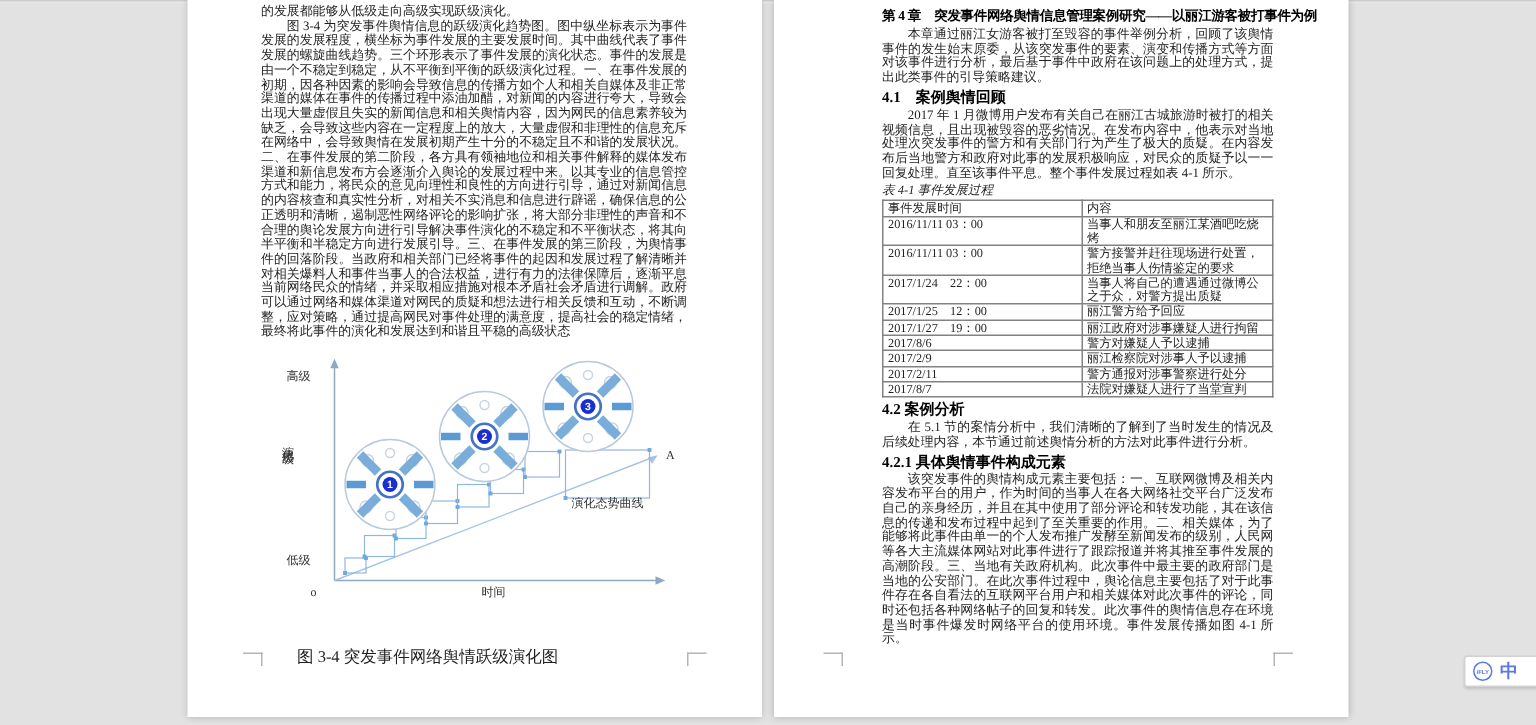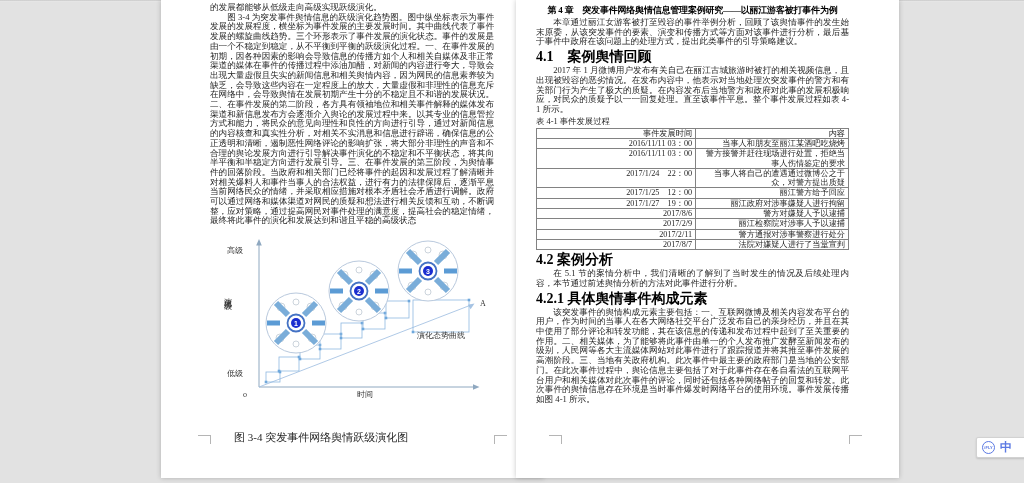--- a/index.html
+++ b/index.html
@@ -7,34 +7,34 @@
     width:1024px;height:483px;overflow:hidden;position:relative;
     background:#e2e2e2;
     font-family:"Liberation Serif","DejaVu Serif",serif;
   }
   .topline{position:absolute;top:0;left:0;width:1024px;height:2px;
     background:linear-gradient(#c6c6c6,#efefef);}
   .page{
     position:absolute;top:0;width:383px;height:478px;background:#ffffff;
     box-shadow:0 0 5px rgba(0,0,0,.22);box-sizing:border-box;
   }
-  .page1{left:125px;padding:3px 50px 0 49px;margin-left:36px;}
-  .page2{left:516px;padding:4px 50px 0 20px;}
+  .page1{left:125px;padding:3px 50px 0 49px;}
+  .page2{left:516px;padding:4px 50px 0 72px;}
   .body-text{font-size:8.6px;line-height:9.7px;margin:0;color:#1f1f1f;
     text-align:justify;}
   .indent{text-indent:2em;}
   h1.chapter{font-size:9px;font-weight:bold;color:#000;text-align:center;
     margin:0 0 1px 0;white-space:nowrap;letter-spacing:-.2px;}
-  h2.sec,h3.sec{font-size:14px;font-weight:bold;color:#000;margin:1px 0 0 0;}
-  .tcaption{font-size:8.4px;margin:1px 0 1px 0;color:#1f1f1f;}
+  h2.sec,h3.sec{font-size:10px;font-weight:bold;color:#000;margin:1px 0 0 0;}
+  .tcaption{font-size:8.4px;margin:1px 0 1px 0;color:#1f1f1f;font-style:italic;}
   table.events{border-collapse:collapse;width:100%;font-size:8.2px;
     line-height:9.3px;color:#1f1f1f;table-layout:fixed;}
   table.events th,table.events td{
     border:1px solid #828282;padding:0 3px;font-weight:normal;
-    text-align:right;vertical-align:top;}
+    text-align:left;vertical-align:top;}
   
   .figure{position:relative;width:292px;height:188px;margin:13px 0 0 11px;}
   .flabel{position:absolute;font-size:8px;color:#333;line-height:9px;
     white-space:nowrap;}
   .flabel.vert{writing-mode:vertical-rl;letter-spacing:1.5px;}
   .fig-caption{font-size:11px;margin:3px 0 0 24px;color:#1f1f1f;}
   .step{fill:none;stroke:#8fb8e0;stroke-width:.8;}
   .spoke{stroke:#7aadd9;stroke-width:6;stroke-linecap:butt;}
   .scribble{fill:none;stroke:#ccd4dc;stroke-width:1;}
   .wheel-num{font-size:7px;font-weight:bold;fill:#ffffff;text-anchor:middle;

